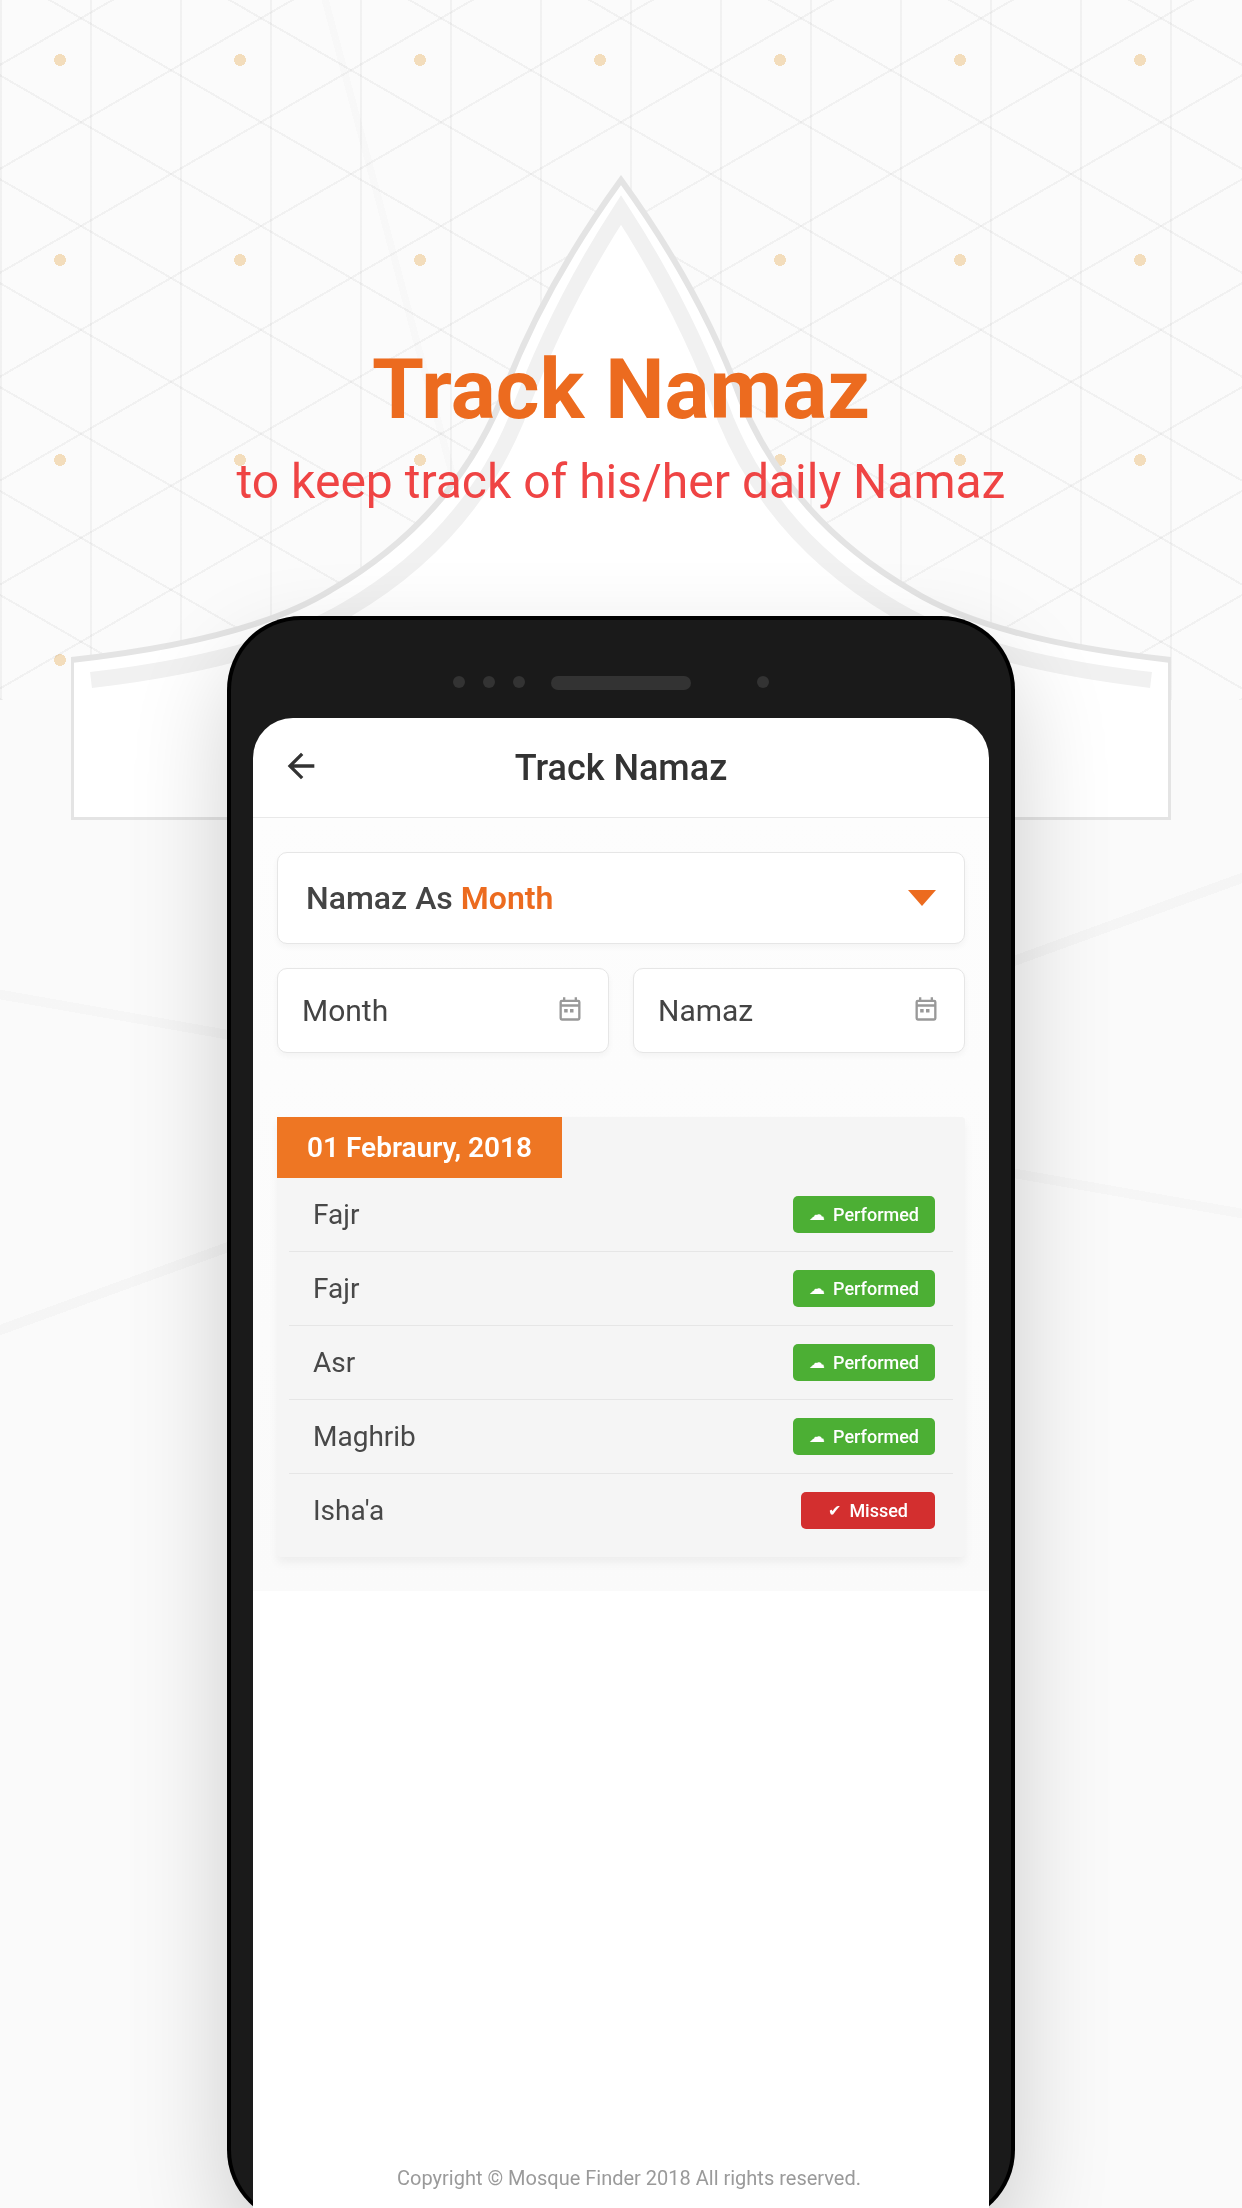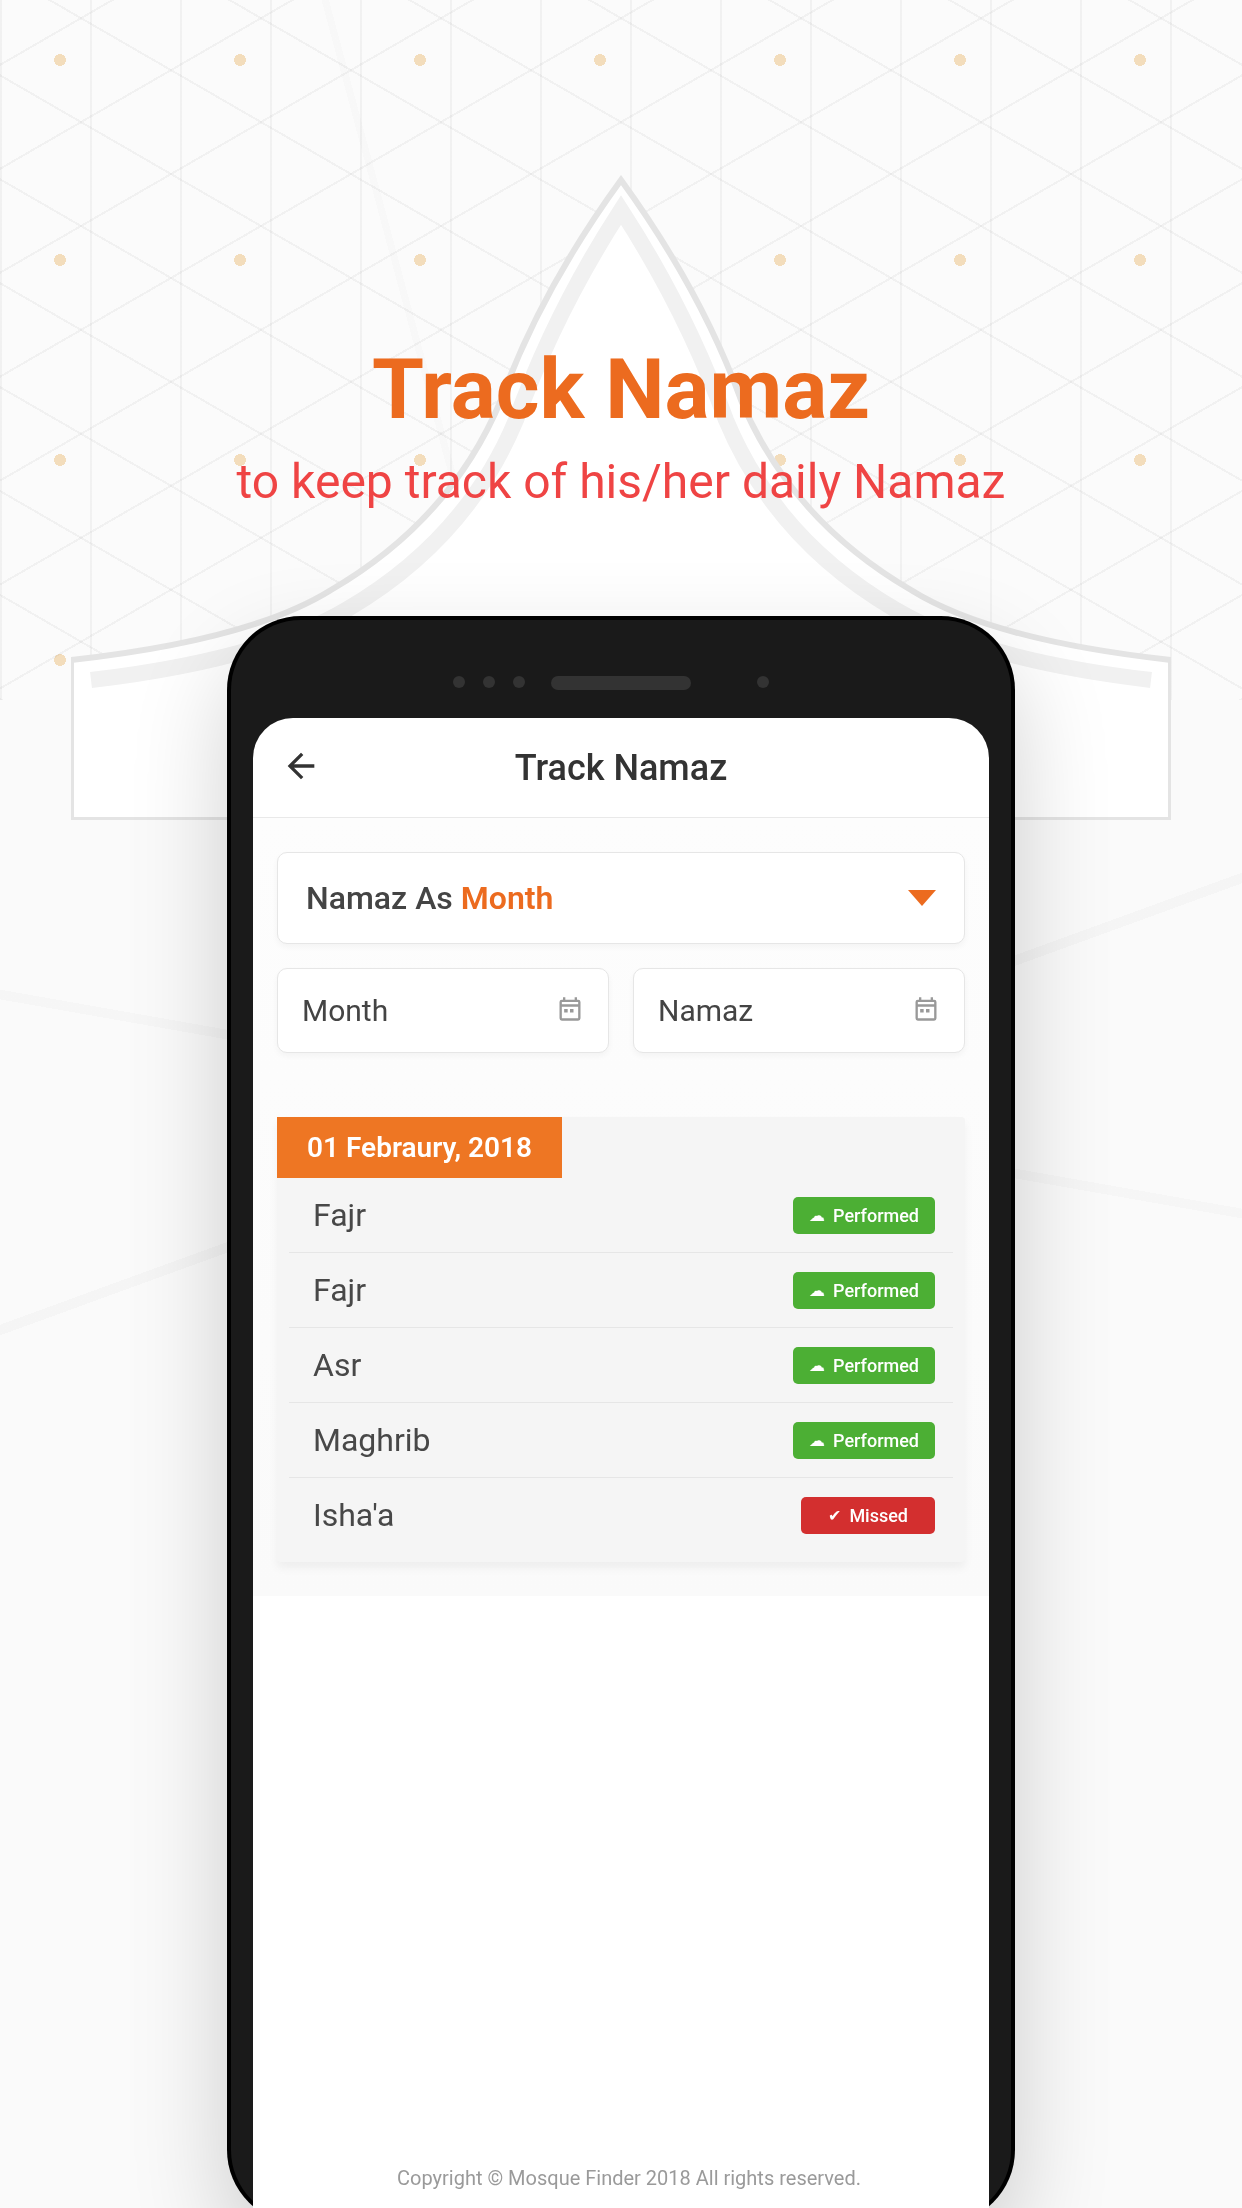--- a/index.html
+++ b/index.html
@@ -179,21 +179,21 @@
 }
 .prayer-row {
   display: flex;
   align-items: center;
   justify-content: space-between;
   padding: 18px 18px 18px 24px;
   border-bottom: 1px solid #e6e6e6;
   margin: 0 12px;
 }
 .prayer-row:last-child { border-bottom: none; }
-.prayer-name { font-size: 32px; color: #484848; }
+.prayer-name { font-size: 28px; color: #484848; }
 .badge {
   display: inline-flex;
   align-items: center;
   gap: 8px;
   color: #fff;
   font-size: 18px;
   font-weight: 500;
   padding: 8px 16px;
   border-radius: 5px;
   min-width: 134px;

